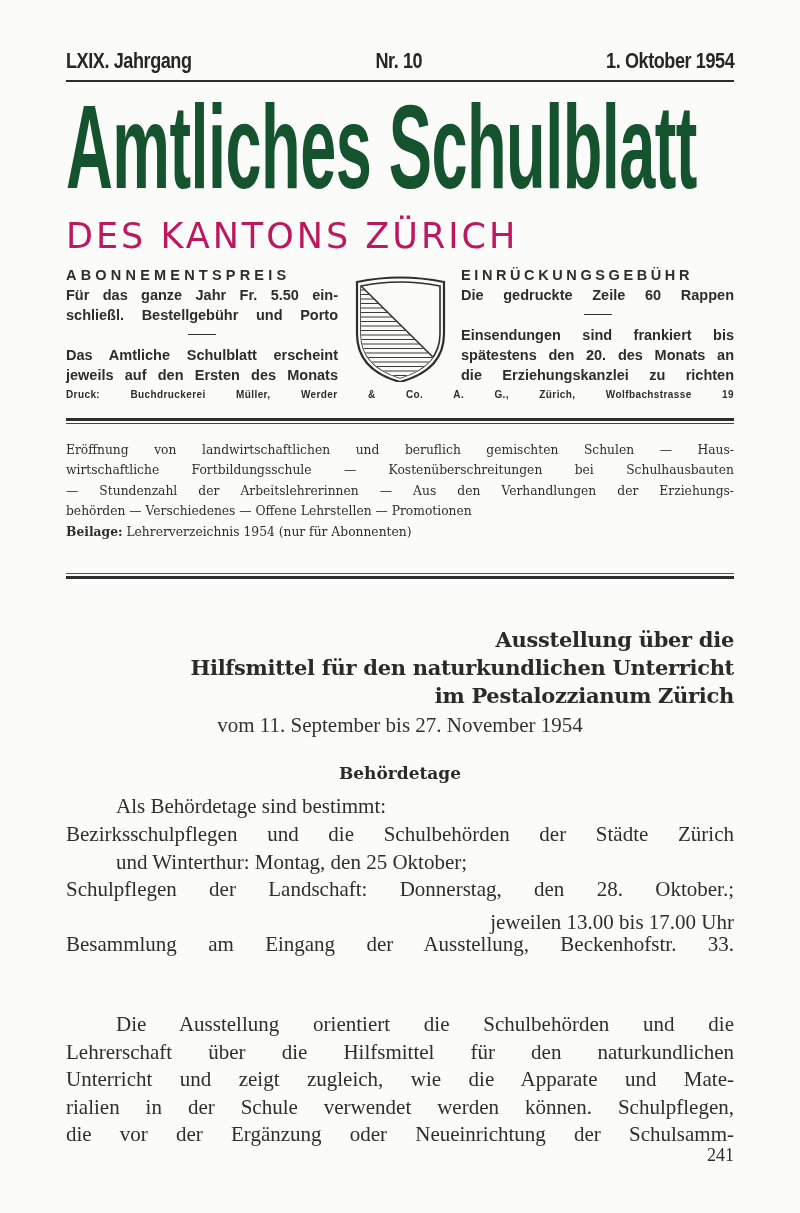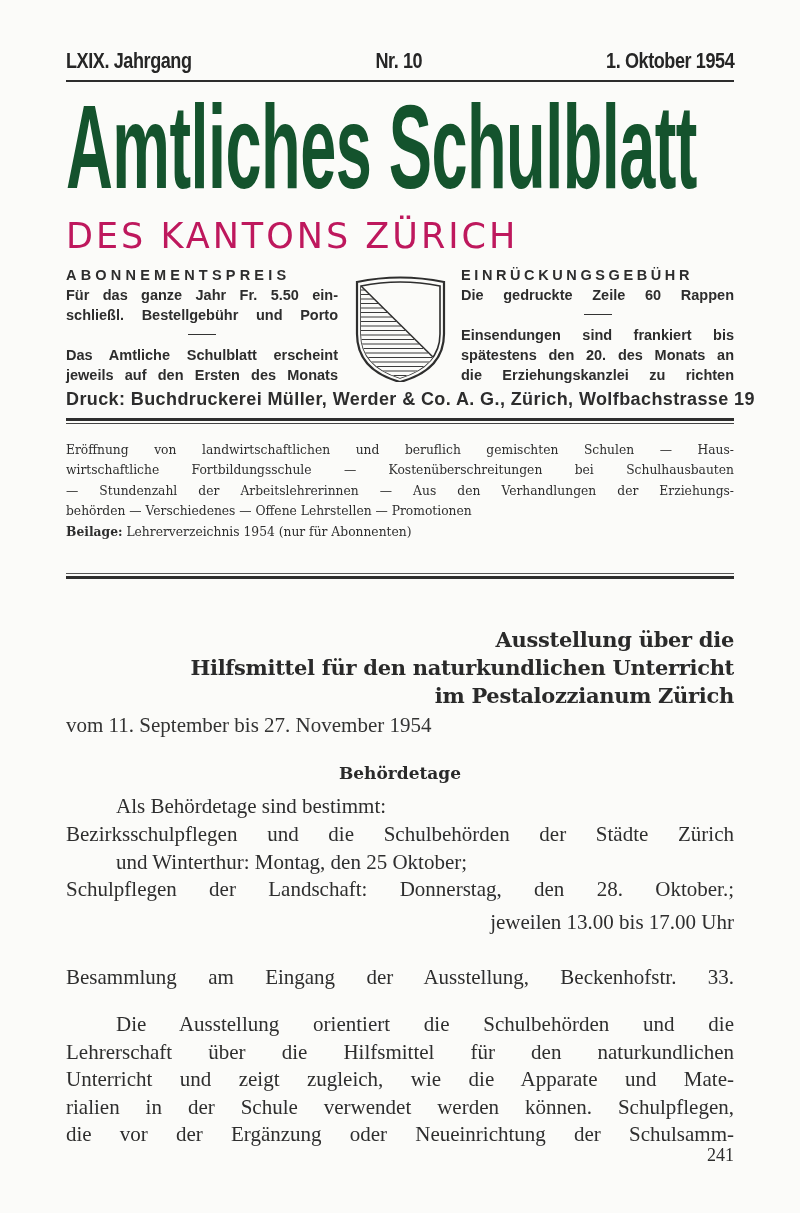--- a/index.html
+++ b/index.html
@@ -45,21 +45,21 @@
     .spaced.r { letter-spacing: 3.6px; }
     .dash-sm { width: 28px; height: 1px; background: #333; margin: 9px auto 10px; }
     .info .line { white-space: nowrap; display: block; }
     .info.left .line { text-align: justify; text-align-last: justify; }
     .info.right .line { text-align: justify; text-align-last: justify; }
 
     .crest { position: absolute; left: 289px; top: 276px; width: 91px; height: 106px; }
 
     .druck {
       position: absolute; top: 389px; left: 0; width: 668px;
-      font-family: "Liberation Sans", sans-serif; font-weight: bold; font-size: 18px;
+      font-family: "Liberation Sans", sans-serif; font-weight: bold; font-size: 10px;
       white-space: nowrap; text-align: justify; text-align-last: justify; letter-spacing: 0.4px;
       color: #2d2d2d;
     }
 
     .dbl-rule-a { position: absolute; top: 418px; left: 0; width: 668px; }
     .dbl-rule-a .thick { height: 3px; background: #2e2e2e; }
     .dbl-rule-a .thin { height: 1px; background: #444; margin-top: 2px; }
 
     .contents {
       position: absolute; top: 440px; left: 0; width: 668px;
@@ -73,21 +73,21 @@
     .dbl-rule-b .thin { height: 1px; background: #555; }
     .dbl-rule-b .thick { height: 3px; background: #2e2e2e; margin-top: 2px; }
 
     .article-title {
       position: absolute; top: 626px; left: 0; width: 668px; text-align: right;
       font-family: "DejaVu Serif", serif; font-weight: bold; font-size: 21px; line-height: 28px;
       color: #2a2a2a; letter-spacing: -0.3px;
     }
     .article-title .ln { display: block; white-space: nowrap; }
     .article-dates {
-      position: absolute; top: 712px; left: 0; width: 668px; text-align: left;
+      position: absolute; top: 712px; left: 0; width: 668px; text-align: center;
       font-family: "Liberation Serif", serif; font-size: 21px; line-height: 26px; color: #333;
     }
 
     .sect-head {
       position: absolute; top: 760px; left: 0; width: 668px; text-align: center;
       font-family: "DejaVu Serif", serif; font-weight: bold; font-size: 17px; line-height: 26px; color: #2a2a2a;
     }
 
     .body {
       position: absolute; font-family: "Liberation Serif", serif; font-size: 21px; color: #2e2e2e;
@@ -199,21 +199,21 @@
   <div class="article-dates">vom 11. September bis 27. November 1954</div>
 
   <div class="sect-head">Behördetage</div>
 
   <div class="body" style="top:794px;left:0;width:668px;">
     <span class="ln" style="left:50px;top:0;">Als Behördetage sind bestimmt:</span>
     <span class="ln" style="left:0;top:28px;width:668px;text-align:justify;text-align-last:justify;">Bezirksschulpflegen und die Schulbehörden der Städte Zürich</span>
     <span class="ln" style="left:50px;top:56px;">und Winterthur: Montag, den 25 Oktober;</span>
     <span class="ln" style="left:0;top:83px;width:668px;text-align:justify;text-align-last:justify;">Schulpflegen der Landschaft: Donnerstag, den 28. Oktober.;</span>
     <span class="ln" style="left:0;top:116px;width:668px;text-align:right;">jeweilen 13.00 bis 17.00 Uhr</span>
-    <span class="ln" style="left:0;top:138px;width:668px;text-align:justify;text-align-last:justify;margin-top:33px;">Besammlung am Eingang der Ausstellung, Beckenhofstr. 33.</span>
+    <span class="ln" style="left:0;top:138px;width:668px;text-align:justify;text-align-last:justify;">Besammlung am Eingang der Ausstellung, Beckenhofstr. 33.</span>
   </div>
 
   <div class="body2">
     <span class="ln first">Die Ausstellung orientiert die Schulbehörden und die</span>
     <span class="ln">Lehrerschaft über die Hilfsmittel für den naturkundlichen</span>
     <span class="ln">Unterricht und zeigt zugleich, wie die Apparate und Mate-</span>
     <span class="ln">rialien in der Schule verwendet werden können. Schulpflegen,</span>
     <span class="ln">die vor der Ergänzung oder Neueinrichtung der Schulsamm-</span>
   </div>
 

